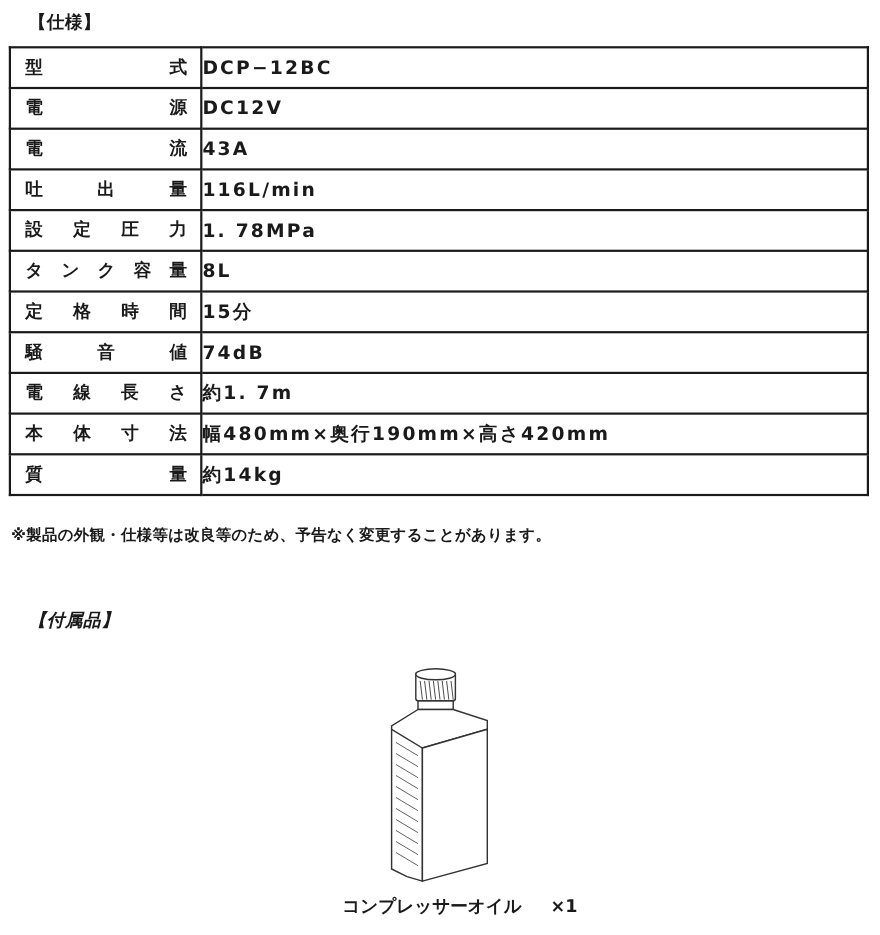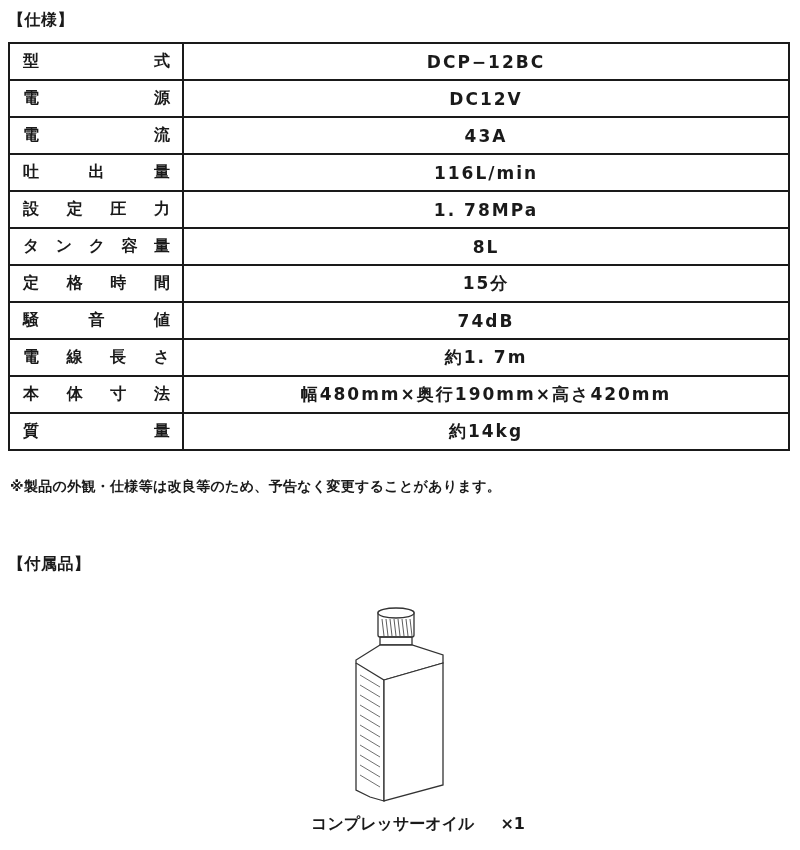--- a/index.html
+++ b/index.html
@@ -1,26 +1,26 @@
 <!DOCTYPE html>
 <html><head>
 <meta charset="utf-8">
 <style>
   html, body { margin:0; padding:0; background:#ffffff; }
   body { width:800px; height:850px; position:relative; overflow:hidden;
          font-family:"DejaVu Sans","Liberation Sans",sans-serif; color:#1a1a1a; }
-  .heading { position:absolute; left:8px; font-weight:bold; font-size:16px; letter-spacing:0.5px; }
+  .heading { position:absolute; left:26px; font-weight:bold; font-size:16px; letter-spacing:0.5px; }
   #spec-heading { top:10px; }
-  #acc-heading { top:554px; }
+  #acc-heading { top:554px;font-style:italic; }
   table.spec { position:absolute; left:8px; top:42px; width:782px; border-collapse:collapse;
                border:2px solid #1a1a1a; }
   table.spec td { border:2px solid #1a1a1a; height:35px; padding:0; font-weight:bold; }
   td.label { width:172px; }
   .label-inner { display:flex; justify-content:space-between; padding:0 12px 0 13px; font-size:16px; }
-  td.value { text-align:center; font-size:17px; letter-spacing:2px; }
+  td.value { text-align:left; font-size:17px; letter-spacing:2px; }
   .note { position:absolute; left:10px; top:478px; font-size:14px; font-weight:bold; letter-spacing:0.3px;text-align:right; }
   .bottle { position:absolute; left:340px; top:605px; }
   .caption { position:absolute; left:0; width:800px; top:814px; text-align:center; font-weight:bold; font-size:16px;margin-left:18px; }
   .caption .qty { margin-left:26px; }
 </style>
 </head>
 <body>
 
 <div class="heading" id="spec-heading">【仕様】</div>
 

